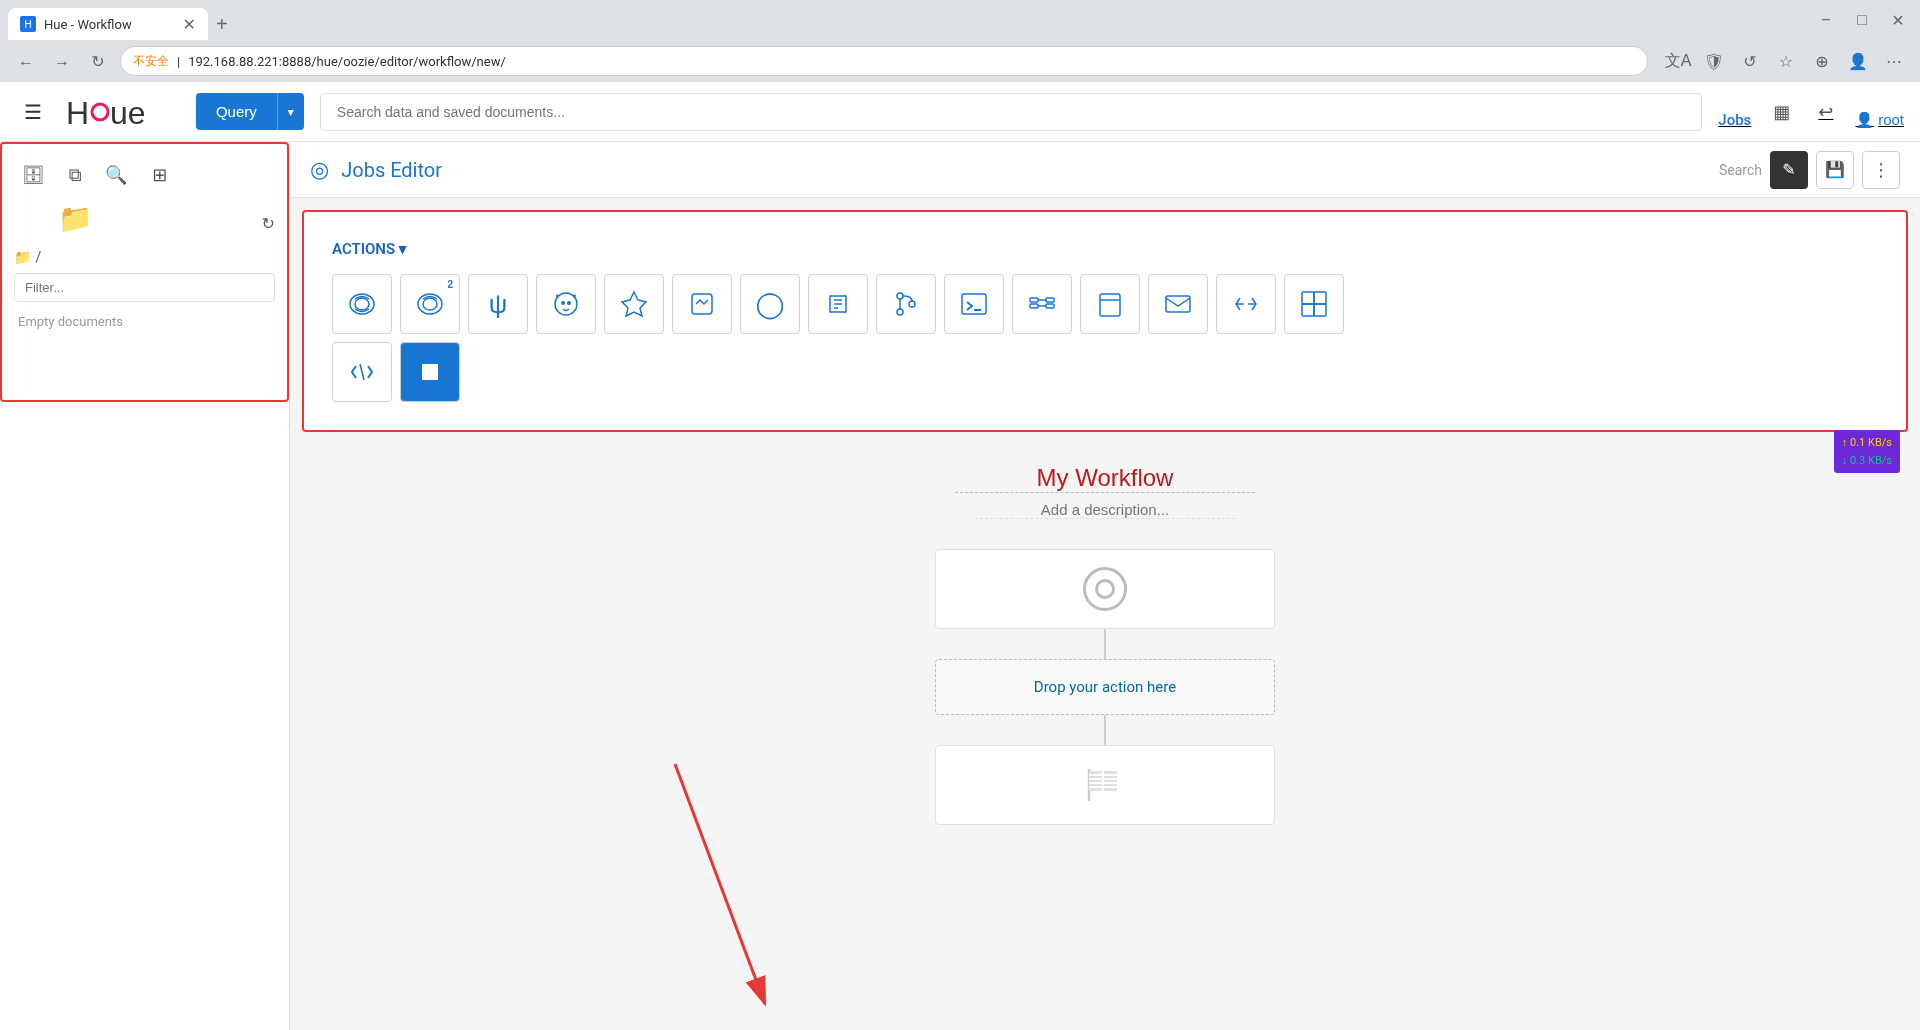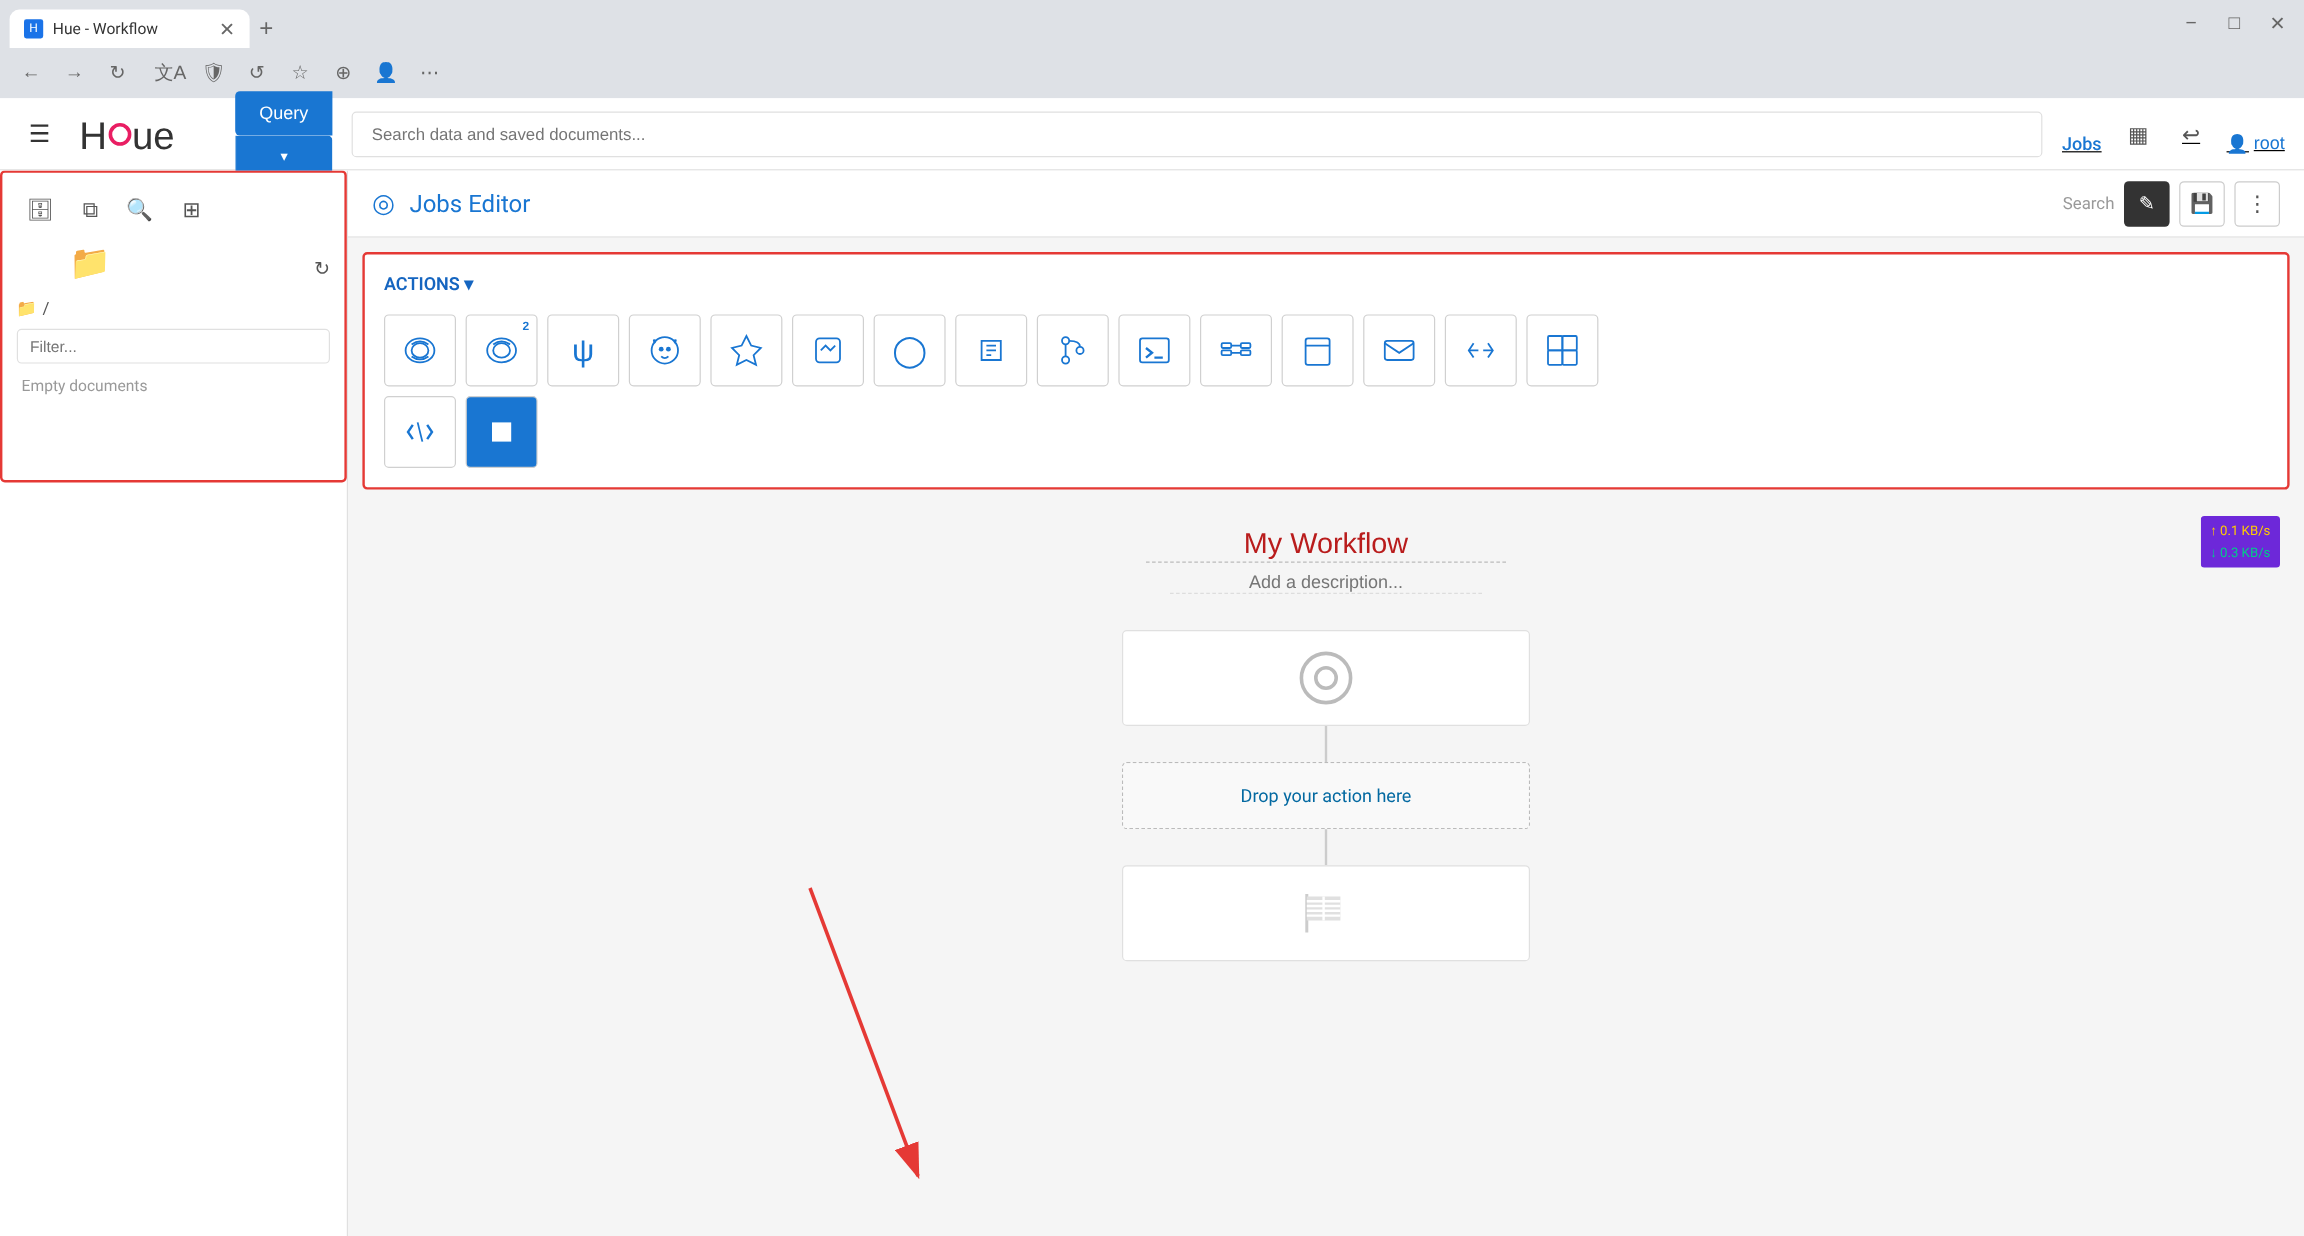--- a/index.html
+++ b/index.html
@@ -24,21 +24,21 @@
     .address-bar-actions { display: flex; gap: 8px; margin-left: 8px; }
     .addr-btn { background: none; border: none; cursor: pointer; color: #666; font-size: 16px; width: 28px; height: 28px; display: flex; align-items: center; justify-content: center; border-radius: 50%; }
 
     
     .app-container { display: flex; flex-direction: column; height: calc(1030px - 82px); background: white; }
 
     
     .top-nav { background: white; height: 60px; display: flex; align-items: center; padding: 0 16px; gap: 16px; border-bottom: 1px solid #e0e0e0; flex-shrink: 0; }
     .hamburger-btn { background: none; border: none; cursor: pointer; font-size: 20px; color: #333; padding: 8px; }
     .hue-logo { display: flex; align-items: center; gap: 2px; }
-    .query-btn-container { display: flex; margin-left: 24px; flex-direction: column; }
+    .query-btn-container { display: flex; margin-left: 24px; }
     .query-btn { background: #1976d2; color: white; border: none; border-radius: 4px 0 0 4px; padding: 10px 20px; font-size: 15px; cursor: pointer; font-weight: 500; }
     .query-dropdown-btn { background: #1976d2; color: white; border: none; border-radius: 0 4px 4px 0; padding: 10px 10px; font-size: 12px; cursor: pointer; border-left: 1px solid rgba(255,255,255,0.3); }
     .search-bar { flex: 1; border: 1px solid #e0e0e0; border-radius: 4px; height: 38px; padding: 0 16px; font-size: 14px; color: #666; outline: none; }
     .top-nav-actions { margin-left: auto; display: flex; align-items: flex-end; gap: 16px; text-decoration: underline; }
     .jobs-link { color: #1976d2; font-size: 15px; font-weight: 500; cursor: pointer; text-decoration: none; }
     .nav-icon-btn { background: none; border: none; cursor: pointer; color: #555; font-size: 18px; padding: 6px; }
     .user-btn { background: none; border: none; cursor: pointer; color: #1976d2; font-size: 15px; font-weight: 500; display: flex; align-items: center; gap: 4px; }
 
     
     .main-content { display: flex; flex: 1; overflow: hidden; }
@@ -62,21 +62,21 @@
     .oozie-header { background: white; height: 56px; display: flex; align-items: center; padding: 0 20px; border-bottom: 1px solid #e0e0e0; flex-shrink: 0; gap: 12px; }
     .oozie-icon { color: #1976d2; font-size: 22px; }
     .oozie-title { font-size: 20px; color: #1976d2; font-weight: 400; }
     .oozie-header-actions { margin-left: auto; display: flex; align-items: center; gap: 8px; }
     .unsaved-label { font-size: 14px; color: #999; }
     .edit-btn { background: #333; color: white; border: none; border-radius: 4px; width: 38px; height: 38px; cursor: pointer; font-size: 16px; display: flex; align-items: center; justify-content: center; }
     .save-btn { background: none; border: 1px solid #ccc; border-radius: 4px; width: 38px; height: 38px; cursor: pointer; font-size: 16px; color: #555; display: flex; align-items: center; justify-content: center; }
     .more-btn { background: none; border: 1px solid #ccc; border-radius: 4px; width: 38px; height: 38px; cursor: pointer; font-size: 18px; color: #555; display: flex; align-items: center; justify-content: center; }
 
     
-    .actions-panel { background: white; border: 2px solid #e53935; border-radius: 4px; margin: 12px; padding: 16px; flex-shrink: 0; }
+    .actions-panel { background: white; border: 2px solid #e53935; border-radius: 4px; margin: 12px; padding: 28px; flex-shrink: 0; }
     .actions-header { display: flex; align-items: center; gap: 4px; font-size: 15px; font-weight: 600; color: #1565c0; margin-bottom: 16px; cursor: pointer; }
     .actions-grid { display: flex; flex-wrap: wrap; gap: 8px; }
     .action-icon-btn { width: 60px; height: 60px; border: 1px solid #d0d0d0; border-radius: 4px; background: white; cursor: pointer; display: flex; align-items: center; justify-content: center; font-size: 26px; color: #1976d2; }
     .action-icon-btn.blue-filled { background: #1976d2; color: white; }
 
     
     .workflow-canvas { flex: 1; overflow-y: auto; padding: 20px; display: flex; flex-direction: column; align-items: center; position: relative; }
     .workflow-title-input { font-size: 24px; color: #b91c1c; background: none; border: none; border-bottom: 1px dashed #bbb; text-align: center; outline: none; margin-bottom: 8px; width: 300px; }
     .workflow-desc-input { font-size: 15px; color: #bbb; background: none; border: none; border-bottom: 1px dashed #ddd; text-align: center; outline: none; margin-bottom: 30px; width: 260px; }
 
@@ -116,20 +116,25 @@
     <button class="win-btn">−</button>
     <button class="win-btn">□</button>
     <button class="win-btn">✕</button>
   </div>
 </div>
 
 <div class="address-bar-row">
   <button class="nav-btn">←</button>
   <button class="nav-btn">→</button>
   <button class="nav-btn">↻</button>
+  <div class="address-bar">
+    <span class="security-warning">不安全</span>
+    <span> | </span>
+    <span class="address-text">192.168.88.221:8888/hue/oozie/editor/workflow/new/</span>
+  </div>
   <div class="address-bar-actions">
     <button class="addr-btn">文A</button>
     <button class="addr-btn">🛡</button>
     <button class="addr-btn">↺</button>
     <button class="addr-btn">☆</button>
     <button class="addr-btn">⊕</button>
     <button class="addr-btn">👤</button>
     <button class="addr-btn">⋯</button>
   </div>
 </div>

